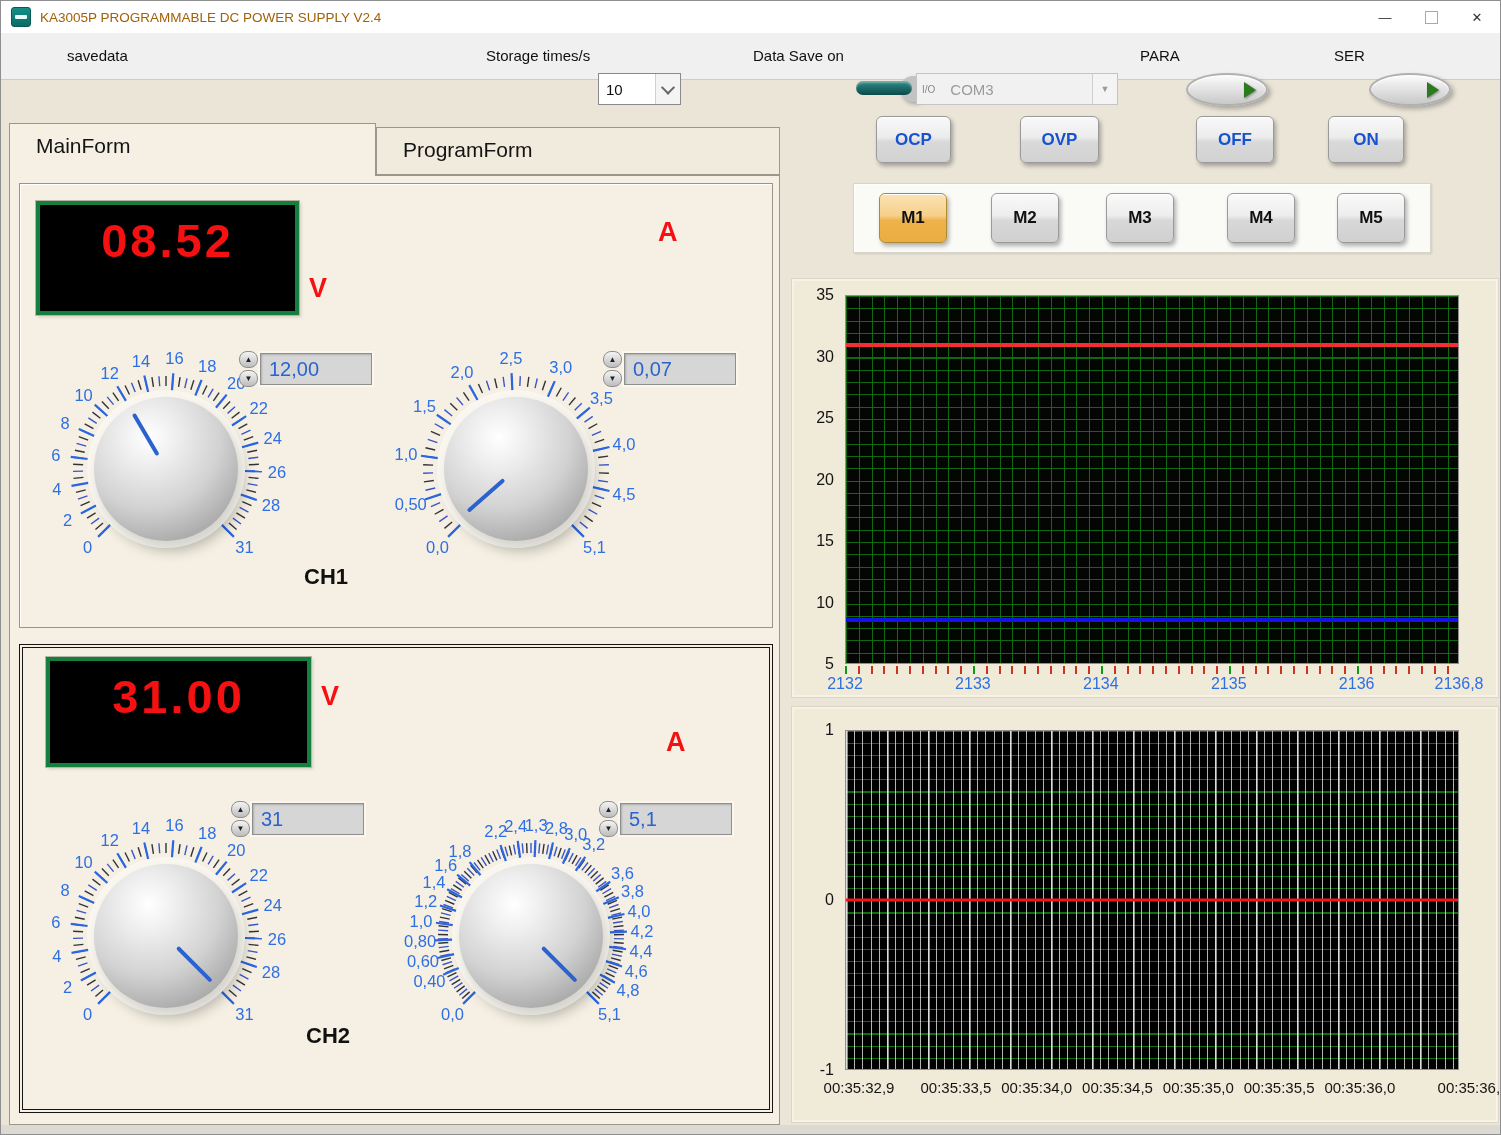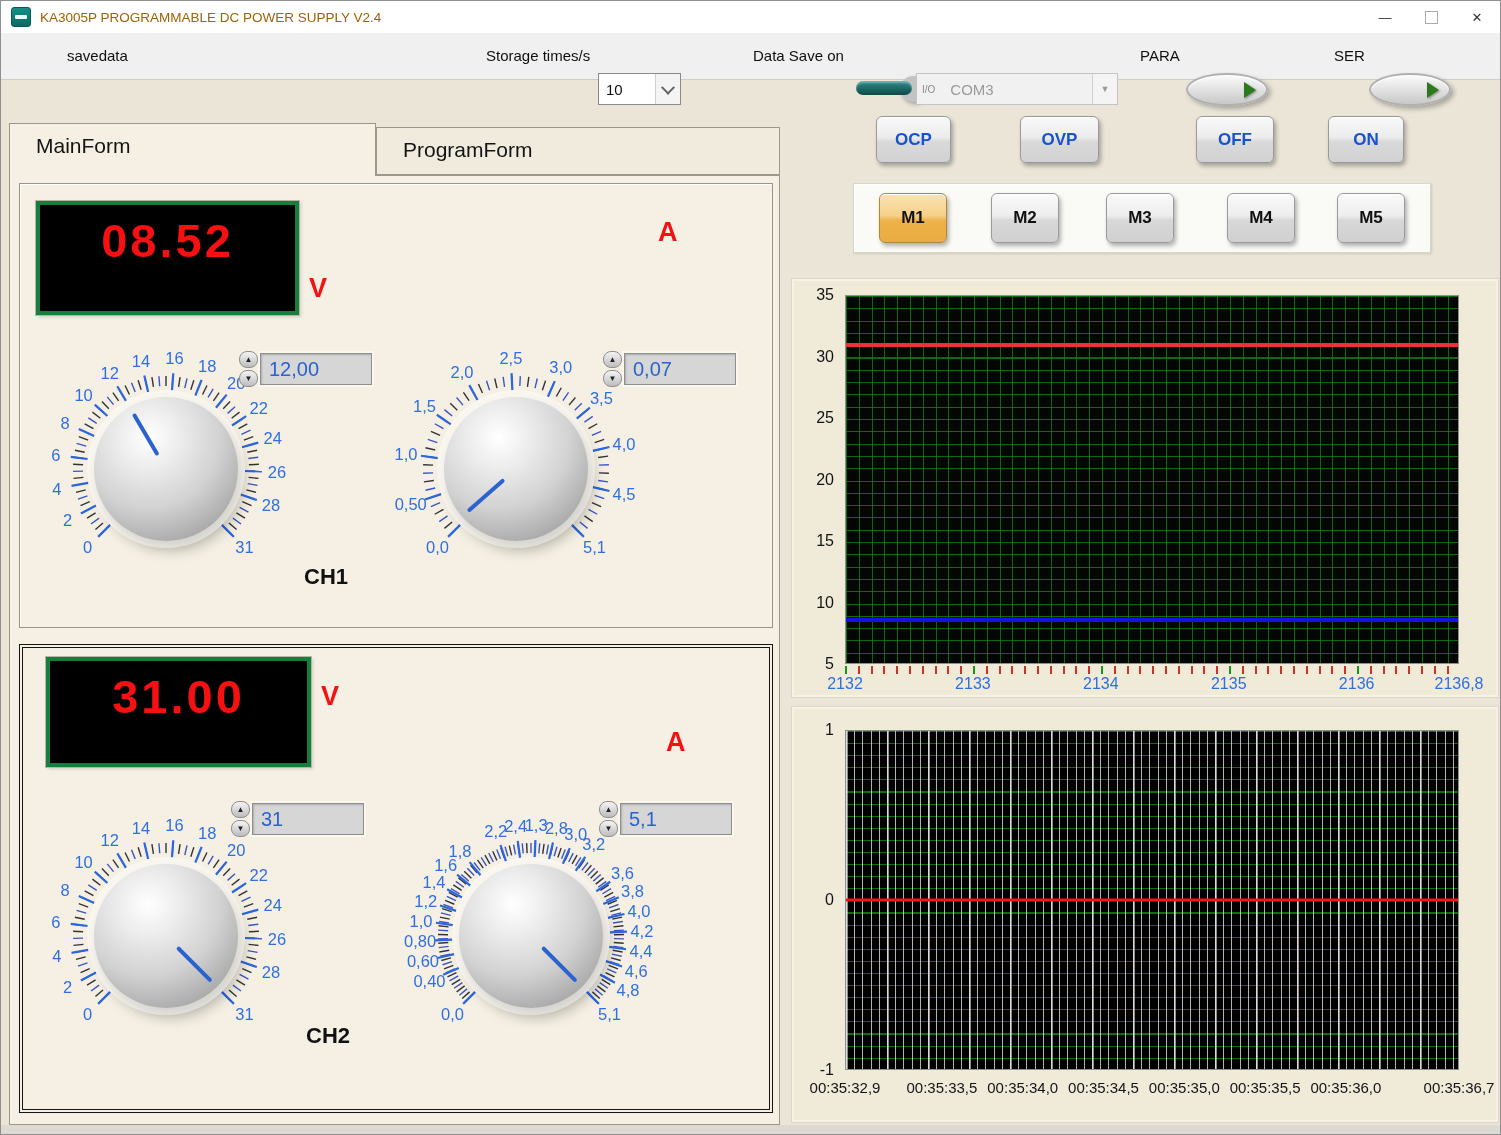--- a/index.html
+++ b/index.html
@@ -673,21 +673,21 @@
 
   <div class="chart" style="left:790px;top:705px;height:415px;">
     <div class="ylab" style="position:absolute;left:0;top:23px;width:50px;height:340px;">
         <span style="top:0%">1</span>
         <span style="top:50%">0</span>
         <span style="top:100%">-1</span>
       </div>
     <div class="plot plot2" style="left:53px;top:23px;width:614px;height:340px;">
         <div class="hline" style="top:50%;height:3px;background:#f51515"></div>
       </div>
-    <div class="xlab black" style="position:absolute;left:53px;top:372px;width:614px;height:20px;">
+    <div class="xlab black" style="position:absolute;left:67px;top:372px;width:614px;height:20px;">
         <span style="left:0%">00:35:32,9</span>
         <span style="left:15.789473684210545%">00:35:33,5</span>
         <span style="left:28.947368421052637%">00:35:34,0</span>
         <span style="left:42.105263157894726%">00:35:34,5</span>
         <span style="left:55.263157894736814%">00:35:35,0</span>
         <span style="left:68.4210526315789%">00:35:35,5</span>
         <span style="left:81.578947368421%">00:35:36,0</span>
         <span style="left:100%">00:35:36,7</span>
       </div>
   </div>

